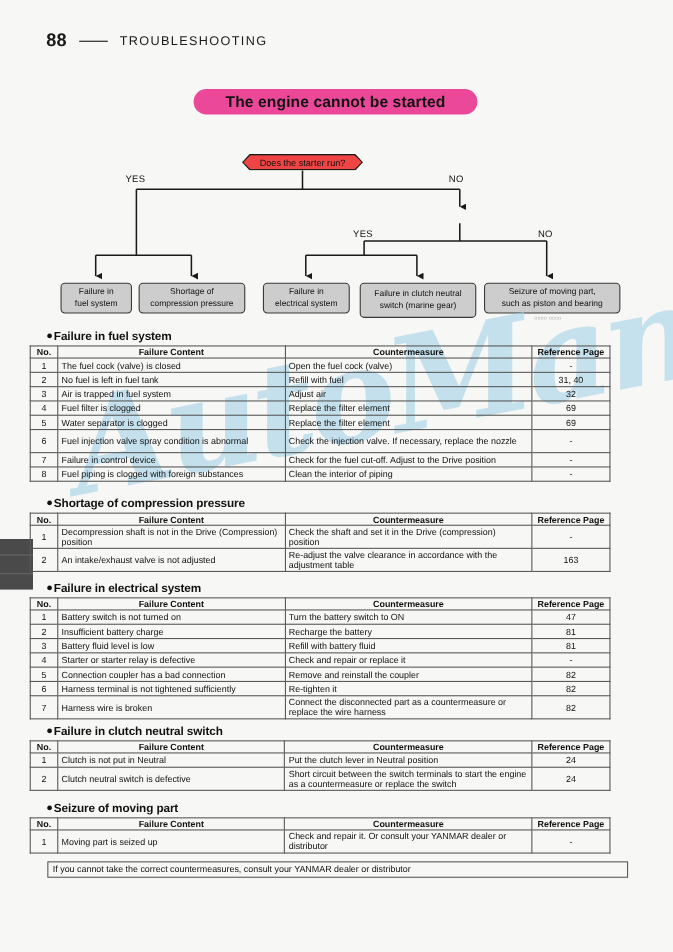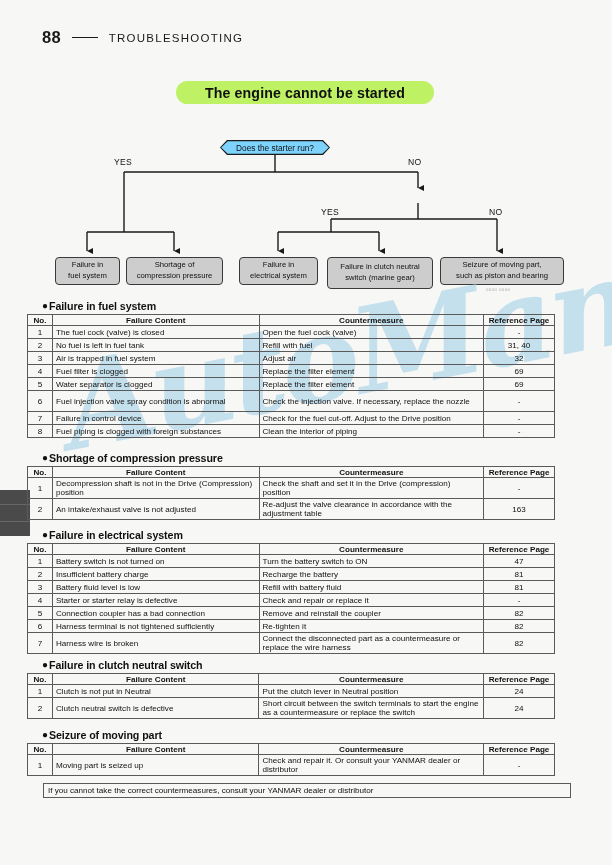--- a/index.html
+++ b/index.html
@@ -48,38 +48,38 @@
     width:30px; height:46px;
     background:#4a4a4a;
     z-index:3;
   }
   #edge-tab .ln { position:absolute; left:0; width:100%; height:1px; background:#676767; }
 
   
   #banner {
     position:absolute; left:176px; top:81px;
     width:258px; height:23px;
-    background:#bef264;
+    background:#ec4899;
     border-radius:11.5px;
     display:flex; align-items:center; justify-content:center;
     font-size:14.2px; font-weight:700; letter-spacing:.1px;
     color:#111;
   }
 
   
   #flow { position:absolute; left:0; top:0; width:612px; height:300px; z-index:2; }
   .hex-wrap { position:absolute; }
   .hex-wrap::before{
     content:""; position:absolute; inset:0;
     background:#1a1a1a;
     clip-path:polygon(7px 0, calc(100% - 7px) 0, 100% 50%, calc(100% - 7px) 100%, 7px 100%, 0 50%);
   }
   .hex-inner{
     position:absolute; inset:1.2px;
-    background:#7dd3fc;
+    background:#ef4444;
     clip-path:polygon(6.5px 0, calc(100% - 6.5px) 0, 100% 50%, calc(100% - 6.5px) 100%, 6.5px 100%, 0 50%);
     display:flex; align-items:center; justify-content:center;
     font-size:8.3px; color:#111; white-space:nowrap;
   }
   .branch-lbl {
     position:absolute; font-size:8.6px; color:#111; letter-spacing:.3px;
   }
   .tbox {
     position:absolute;
     background:#cdcdcd;

